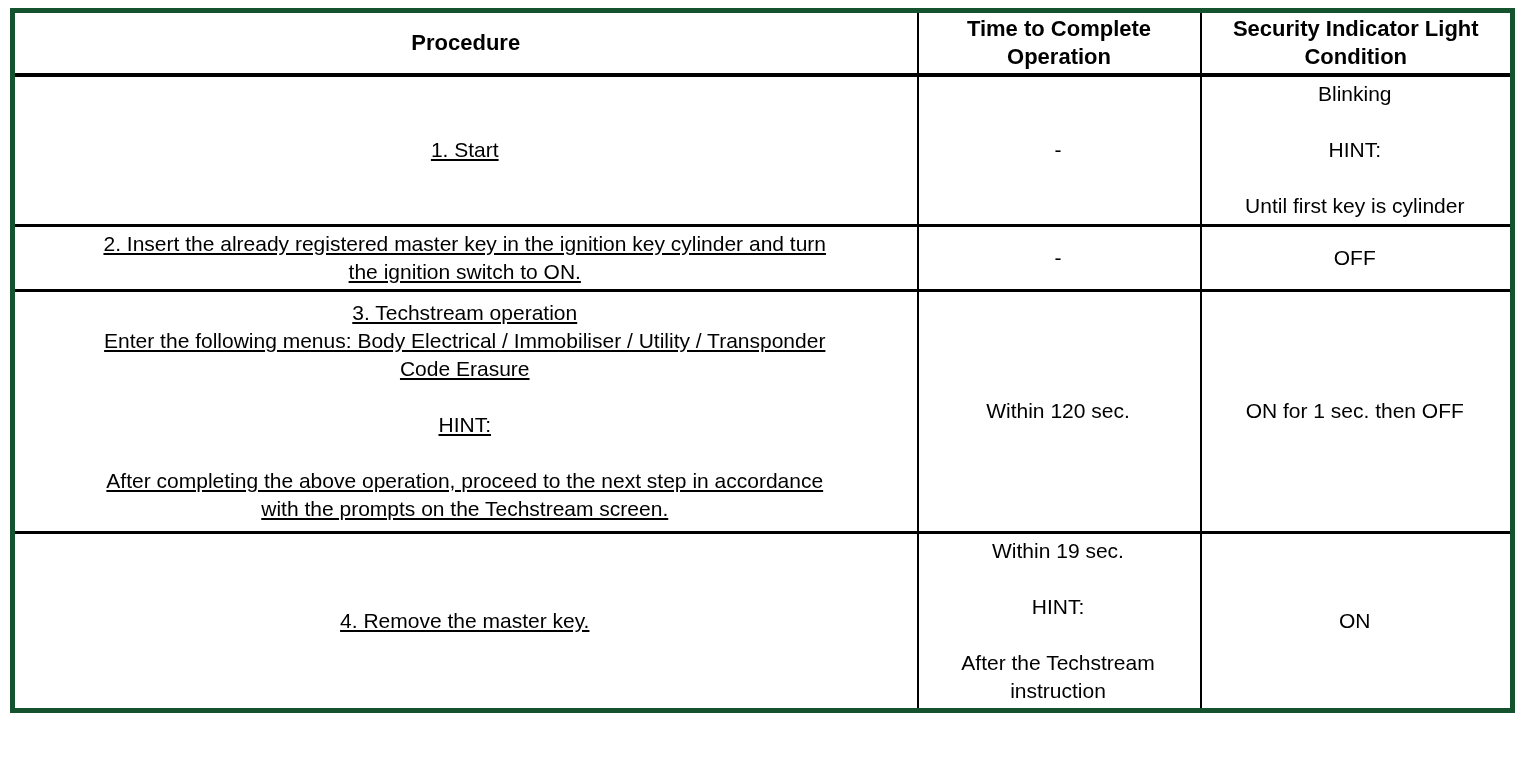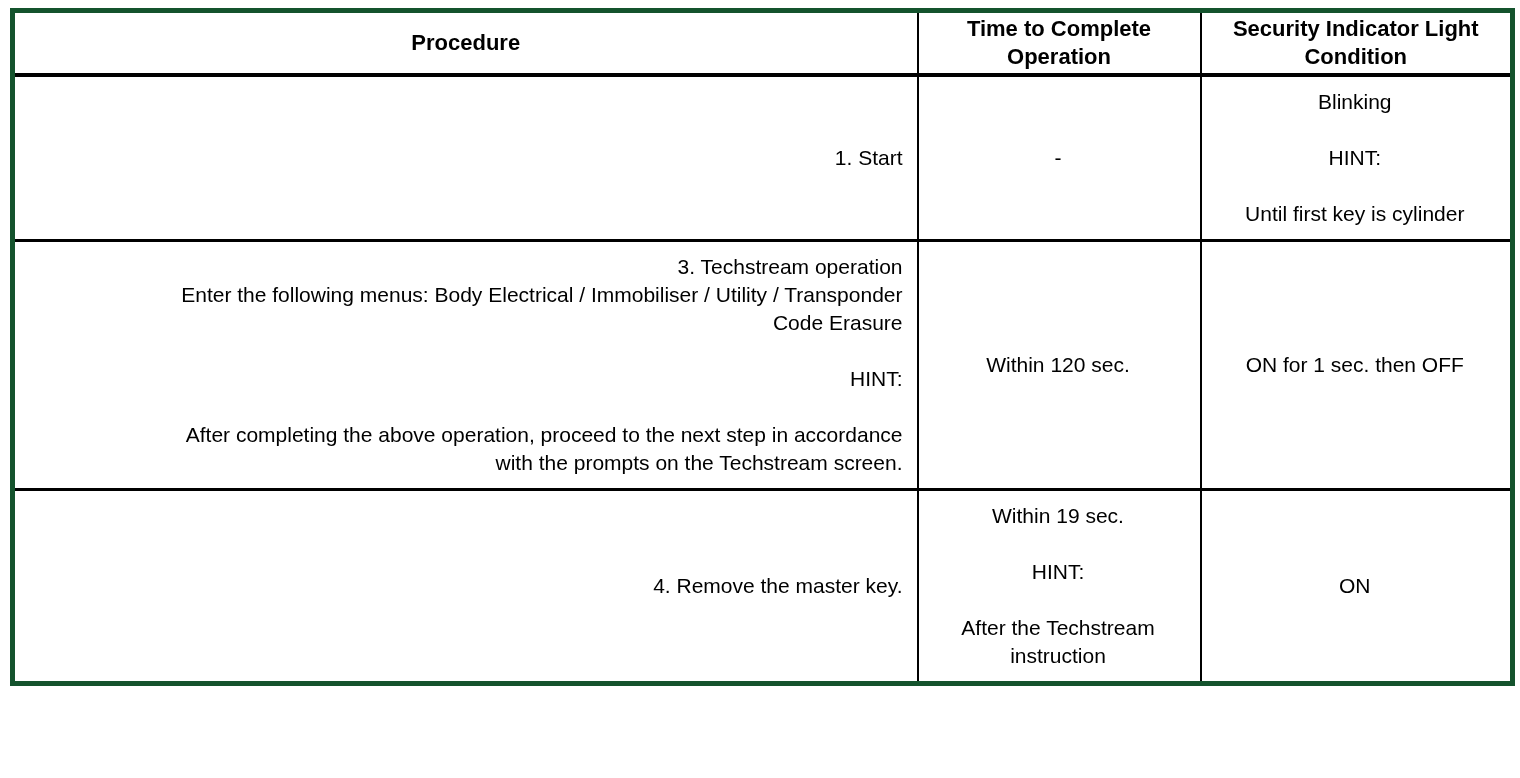--- a/index.html
+++ b/index.html
@@ -36,23 +36,23 @@
     line-height: 28px;
     text-align: center;
     white-space: pre-wrap;
     padding: 2px 4px;
   }
   td {
     font-size: 21px;
     line-height: 28px;
     padding: 3px 6px 3px 4px;
   }
-  td.proc { text-align: right; }
+  td.proc { text-align: center; text-decoration: underline; }
   td.ctr  { text-align: center; }
-  p.cp { margin: 8px; white-space: pre-wrap; }
+  p.cp { margin: 0; white-space: pre-wrap; }
   p.cp + p.cp { margin-top: 28px; }
   tr.hdr { height: 64px; }
   tr.r1  { height: 150px; }
   tr.r2  { height: 62px; }
   tr.r3  { height: 242px; }
   tr.r4  { height: 176px; }
   tr.r5  { height: 36px; }
 </style>
 </head>
 <body>
@@ -80,20 +80,32 @@
         </td>
         <td class="ctr">
           <p class="cp">-</p>
         </td>
         <td class="ctr">
           <p class="cp">Blinking</p>
           <p class="cp">HINT:</p>
           <p class="cp">Until first key is cylinder</p>
         </td>
       </tr>
+      <tr class="r2">
+        <td class="proc">
+          <p class="cp">2. Insert the already registered master key in the ignition key cylinder and turn
+the ignition switch to ON.</p>
+        </td>
+        <td class="ctr">
+          <p class="cp">-</p>
+        </td>
+        <td class="ctr">
+          <p class="cp">OFF</p>
+        </td>
+      </tr>
       <tr class="r3">
         <td class="proc">
           <p class="cp">3. Techstream operation
 Enter the following menus: Body Electrical / Immobiliser / Utility / Transponder
 Code Erasure</p>
           <p class="cp">HINT:</p>
           <p class="cp">After completing the above operation, proceed to the next step in accordance
 with the prompts on the Techstream screen.</p>
         </td>
         <td class="ctr">

